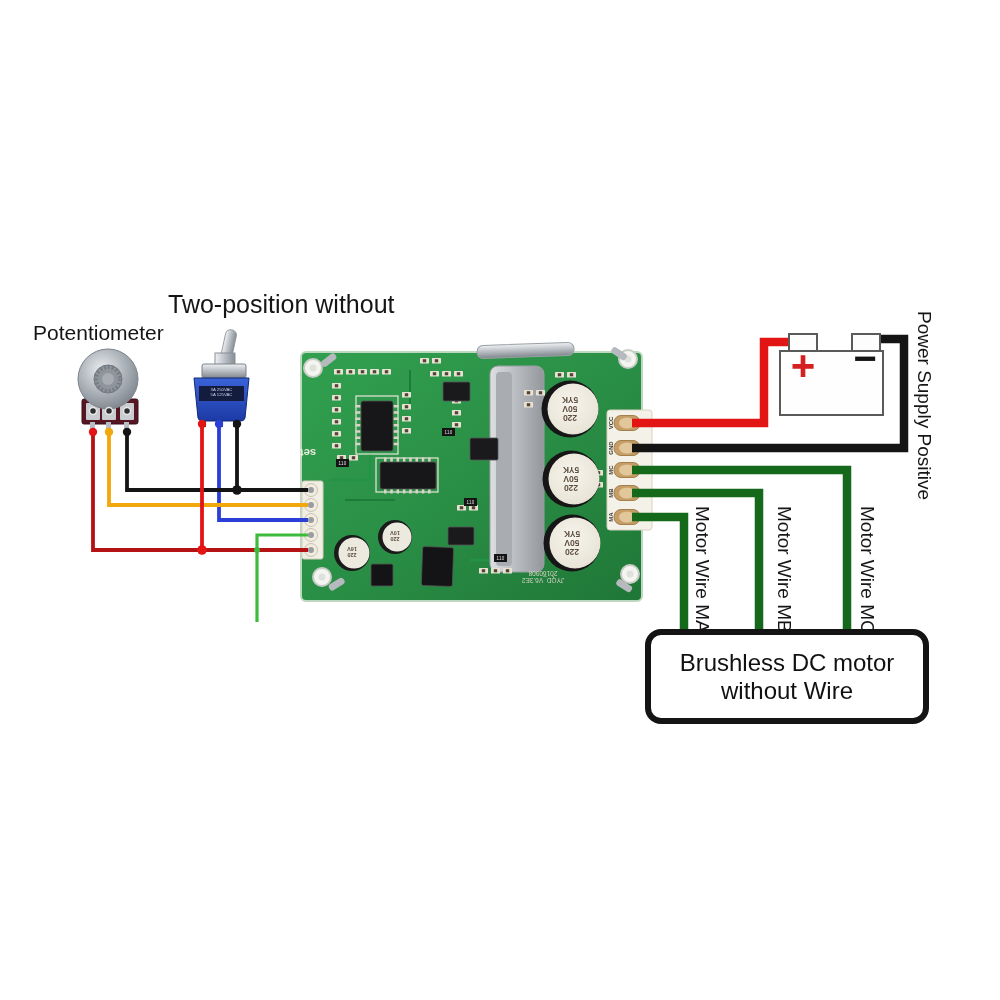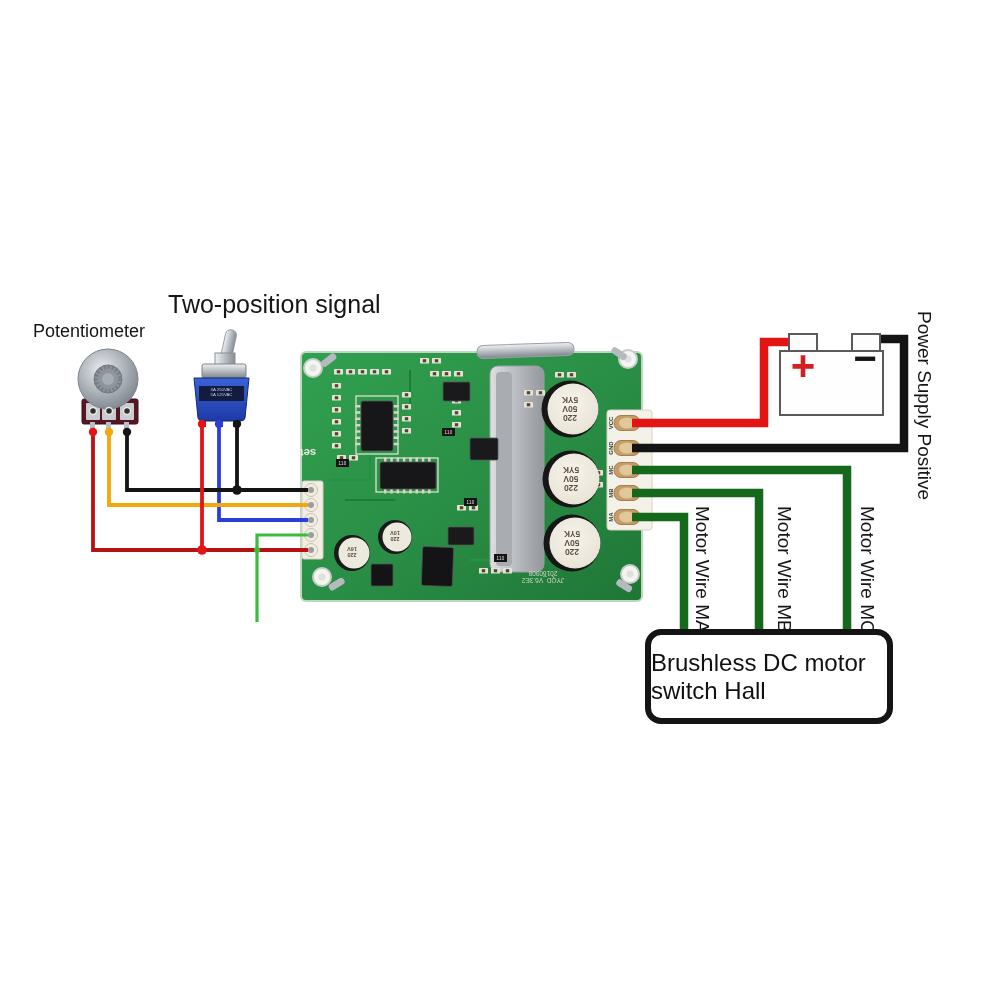--- a/index.html
+++ b/index.html
@@ -4,21 +4,21 @@
 <style>
   html,body{margin:0;padding:0;background:#fff;}
   .scene{position:relative;width:1000px;height:1000px;background:#ffffff;overflow:hidden;
          font-family:"Liberation Sans", sans-serif;color:#111;}
   svg{position:absolute;left:0;top:0;}
   .lbl{position:absolute;white-space:nowrap;color:#151515;}
   .rot90{transform-origin:0 0;transform:rotate(90deg);}
   .rot180{transform:rotate(180deg);}
   .rotm90{transform:rotate(-90deg);}
   .center{text-align:center;}
-  #lbl-pot{left:33px;top:321px;font-size:18px;}
+  #lbl-pot{left:33px;top:321px;font-size:21px;}
   #lbl-switch{left:168px;top:290px;font-size:25px;}
   #lbl-rpm{left:124px;top:624px;font-size:26.5px;}
   #lbl-psp-left{left:650px;top:371px;width:120px;font-size:19px;line-height:21px;white-space:normal;}
   #lbl-psp-right{left:935px;top:311px;font-size:19px;}
   #lbl-ma{left:713px;top:506px;font-size:19px;}
   #lbl-mb{left:795px;top:506px;font-size:19px;}
   #lbl-mc{left:878px;top:506px;font-size:19px;}
   .board-txt{position:absolute;z-index:2;}
   #set-lbl{left:294px;top:447px;width:28px;font-size:11.5px;font-weight:bold;color:#ece9df;text-align:center;}
   #version-lbl{left:512px;top:570px;width:62px;font-size:6.5px;line-height:7px;color:#d6d1c2;text-align:center;}
@@ -27,22 +27,22 @@
   .pin-lbl{width:28px;height:8px;font-size:6px;font-weight:bold;color:#3a3a2e;text-align:center;line-height:8px;}
   #switch-band-txt{left:199px;top:387px;width:45px;font-size:4.3px;line-height:5.2px;color:#c9d2e8;text-align:center;}
   .smd110{position:absolute;width:13px;font-size:4.5px;color:#e0e0e0;text-align:center;letter-spacing:.2px;z-index:2;}
   
   .top-el{position:absolute;z-index:3;}
   #battery-term-l{left:788px;top:333px;width:26px;height:17px;background:#fdfdfd;border:2px solid #5a5a5a;}
   #battery-term-r{left:851px;top:333px;width:26px;height:17px;background:#fdfdfd;border:2px solid #5a5a5a;}
   #battery-body{left:779px;top:350px;width:101px;height:62px;background:#fefefe;border:2px solid #5a5a5a;}
   #battery-plus{left:787px;top:342px;width:32px;font-size:42px;font-weight:bold;color:#d42020;text-align:center;}
   #battery-minus{left:849px;top:336px;width:32px;font-size:40px;font-weight:bold;color:#141414;text-align:center;}
-  #motor-box{left:645px;top:629px;width:248px;height:95px;background:#ffffff;border:6px solid #141414;
-             border-radius:16px;display:flex;flex-direction:column;align-items:flex-start;justify-content:center;
+  #motor-box{left:645px;top:629px;width:284px;height:95px;background:#ffffff;border:6px solid #141414;
+             border-radius:16px;display:flex;flex-direction:column;align-items:center;justify-content:center;
              font-size:24px;line-height:28px;box-sizing:border-box;}
   .z2{z-index:2;}
 </style>
 </head>
 <body>
 
 <div class="scene">
 
   <svg width="1000" height="1000" viewBox="0 0 1000 1000">
     <defs>
@@ -328,21 +328,21 @@
       <circle cx="202" cy="424" r="4.2" fill="#e31414"></circle>
       <circle cx="219" cy="424" r="4.2" fill="#2b3fd8"></circle>
       <circle cx="237" cy="424" r="4.2" fill="#141414"></circle>
       <circle cx="202" cy="550" r="4.8" fill="#e31414"></circle>
       <circle cx="237" cy="490" r="4.8" fill="#141414"></circle>
       <circle cx="257" cy="550" r="3" fill="#3cbb3c"></circle>
     </g>
   </svg>
 
   <div class="lbl z2" id="lbl-pot">Potentiometer</div>
-  <div class="lbl z2" id="lbl-switch">Two-position signal</div>
+  <div class="lbl z2" id="lbl-switch">Two-position without</div>
 
   <div class="lbl z2 rot90" id="lbl-psp-right">Power Supply Positive</div>
 
   <div class="lbl z2 rot90" id="lbl-ma">Motor Wire MA</div>
   <div class="lbl z2 rot90" id="lbl-mb">Motor Wire MB</div>
   <div class="lbl z2 rot90" id="lbl-mc">Motor Wire MC</div>
 
   <div class="board-txt rot180" id="set-lbl">set</div>
   <div class="board-txt rot180" id="version-lbl">
     <span>JYQD_V6.3E2</span><br>
@@ -382,16 +382,16 @@
   <span class="smd110" style="left:494px;top:555.5px;">110</span>
 
   <div class="top-el" id="battery-term-l"></div>
   <div class="top-el" id="battery-term-r"></div>
   <div class="top-el" id="battery-body"></div>
   <div class="top-el" id="battery-plus">+</div>
   <div class="top-el" id="battery-minus">−</div>
 
   <div class="top-el" id="motor-box">
     <span>Brushless DC motor</span>
-    <span>switch Hall</span>
+    <span>without Wire</span>
   </div>
 
 </div>
 
 </body></html>

